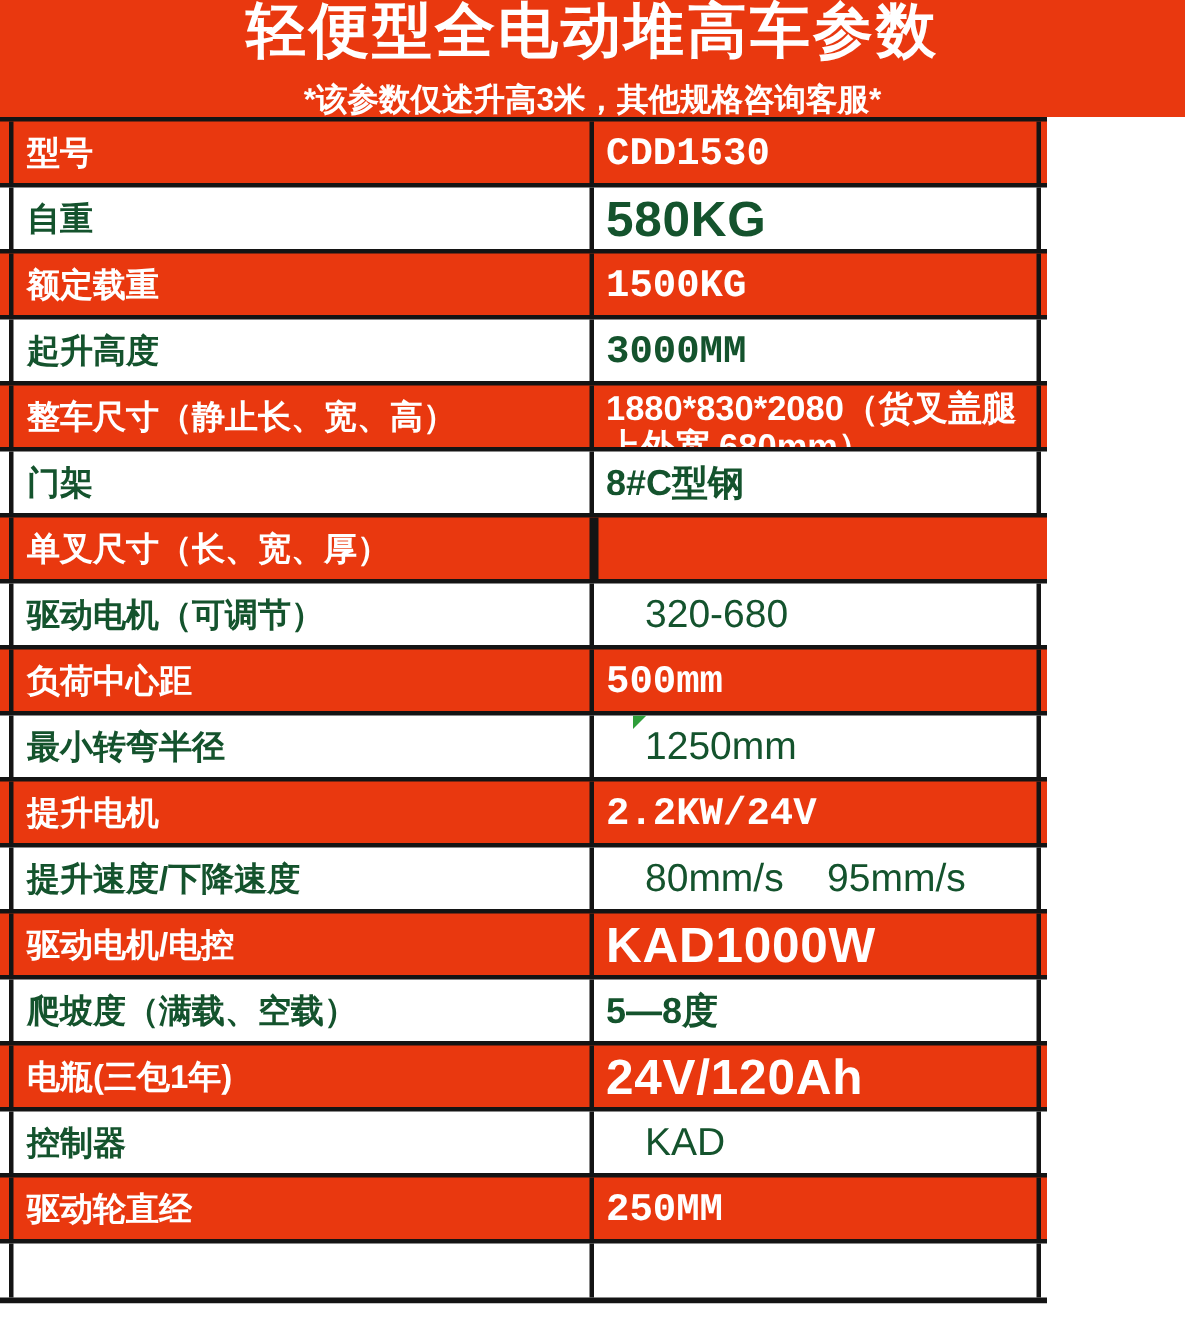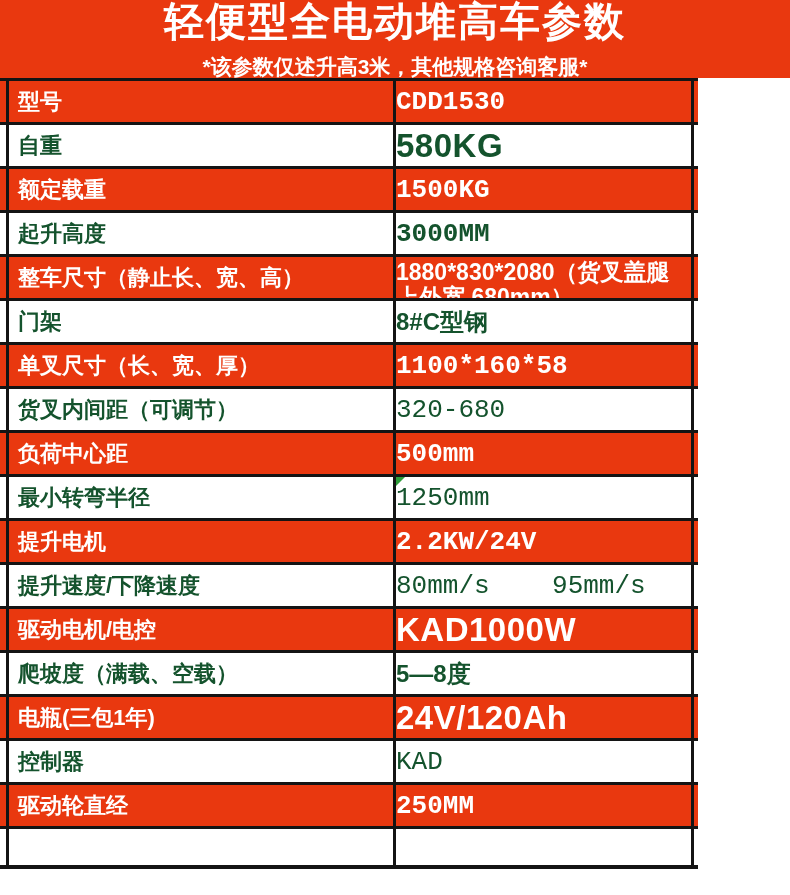--- a/index.html
+++ b/index.html
@@ -32,24 +32,24 @@
   .row.white{background:#ffffff;color:#14532d;}
   .row.last{height:36px;border-bottom:4px solid var(--border);}
   .bleed-l{width:6px;flex:0 0 6px;}
   .bleed-r{width:4px;flex:0 0 4px;}
   .vline{width:3px;flex:0 0 3px;background:var(--border);}
   .cell{display:flex;align-items:center;overflow:hidden;}
   .cell.label{
     flex:0 0 375px;padding-left:9px;
     font-size:22px;font-weight:bold;line-height:24px;white-space:nowrap;
   }
-  .cell.value{flex:1 1 auto;position:relative;white-space:pre-wrap;}
+  .cell.value{flex:1 1 auto;padding-left:8px;position:relative;white-space:pre-wrap;}
 
   
-  .v-mono      {font-family:Liberation Mono, monospace;font-size:26px;}
+  .v-mono      {font-family:Liberation Sans, sans-serif;font-size:26px;margin-left:26px;}
   .v-mono-bold {font-family:"Liberation Mono",monospace;font-size:26px;font-weight:bold;}
   .v-big       {font-family:"Liberation Sans",sans-serif;font-size:33px;font-weight:bold;letter-spacing:0.5px;}
   .v-cjk       {font-family:"Liberation Sans",sans-serif;font-size:24px;font-weight:bold;}
   .v-wrap      {font-family:"Liberation Sans",sans-serif;font-size:23px;font-weight:bold;
                 line-height:25px;align-items:flex-start;padding-top:3px;border-radius:17px;}
 
   .corner-marker{
     position:absolute;left:0;top:0;width:0;height:0;
     border-top:9px solid var(--green);border-right:9px solid transparent;
   }
@@ -118,28 +118,27 @@
         <div class="vline"></div>
         <div class="cell value v-cjk">8#C型钢</div>
         <div class="vline"></div>
         <div class="bleed-r"></div>
       </div>
       <div class="row red">
         <div class="bleed-l"></div>
         <div class="vline"></div>
         <div class="cell label">单叉尺寸（长、宽、厚）</div>
         <div class="vline"></div>
-        <div class="cell value v-mono-bold">1100*160*58</div>
-        <div class="vline"></div>
-        <div class="bleed-r"></div>
-      </div>
-      <div class="row white">
-        <div class="bleed-l"></div>
-        <div class="vline"></div>
-        <div class="cell label">货叉内间距（可调节）</div>
+        <div class="vline"></div>
+        <div class="bleed-r"></div>
+      </div>
+      <div class="row white">
+        <div class="bleed-l"></div>
+        <div class="vline"></div>
+        <div class="cell label">驱动电机（可调节）</div>
         <div class="vline"></div>
         <div class="cell value v-mono">320-680</div>
         <div class="vline"></div>
         <div class="bleed-r"></div>
       </div>
       <div class="row red">
         <div class="bleed-l"></div>
         <div class="vline"></div>
         <div class="cell label">负荷中心距</div>
         <div class="vline"></div>

